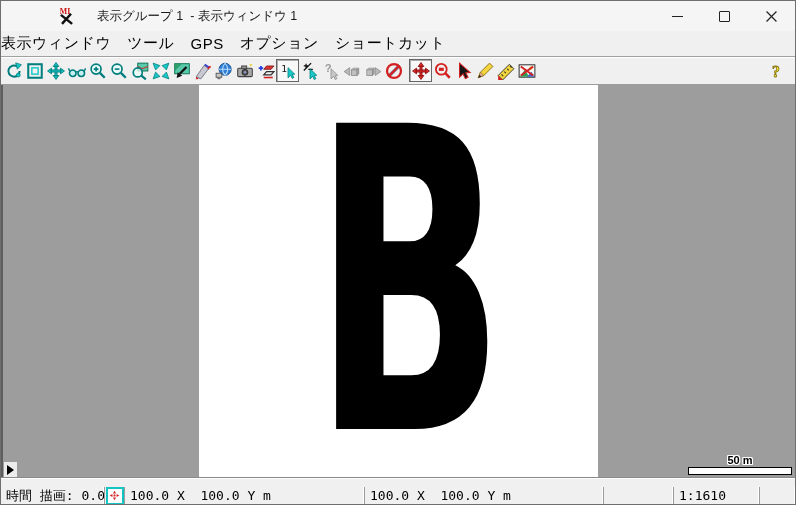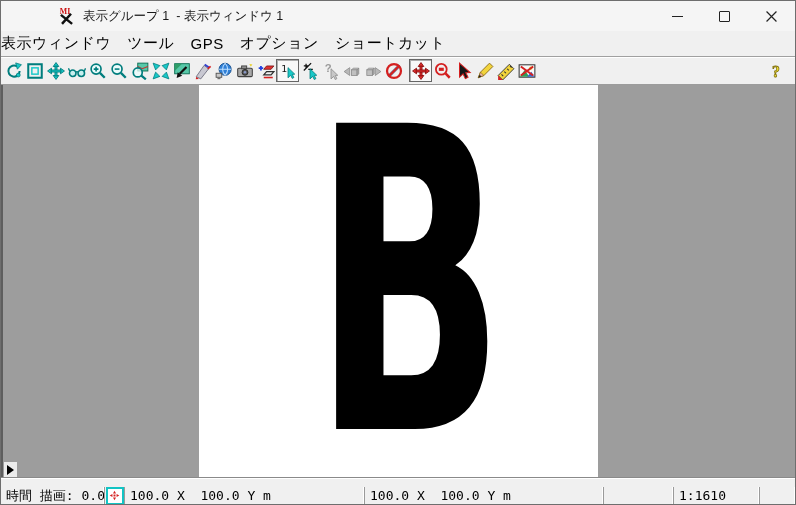--- a/index.html
+++ b/index.html
@@ -5,21 +5,21 @@
   html,body { margin:0; padding:0; background:#cfcfcf; }
   body { width:796px; height:505px; overflow:hidden;
          font-family:"Liberation Sans","DejaVu Sans",sans-serif; }
   .window { position:relative; width:796px; height:505px; box-sizing:border-box;
             background:#f0f0f0; border:1px solid #6e6e6e; }
 
   
   .titlebar { position:absolute; top:0; left:0; right:0; height:30px;
               background:#f5f5f5; display:flex; align-items:center;padding-left:47px; }
   .app-icon { margin-left:9px; width:19px; height:18px; flex:none; }
-  .title-text { margin-left:7px; font-size:12.5px; color:#191919; white-space:pre; }
+  .title-text { margin-left:21px; font-size:12.5px; color:#191919; white-space:pre; }
   .win-controls { margin-left:auto; display:flex; height:100%; }
   .win-btn { width:47px; height:100%; display:flex; align-items:center; justify-content:center; }
   .glyph-min { width:11px; height:1px; background:#222; }
   .glyph-max { width:9px; height:9px; border:1.2px solid #222; border-radius:1px; }
 
   
   .menubar { position:absolute; top:30px; left:0; right:0; height:25px; background:#f0f0f0;
              display:flex; align-items:center; gap:16px;
              font-size:15px; color:#000; }
   .menu-item { white-space:pre; letter-spacing:0.5px; }
@@ -348,20 +348,24 @@
     <div class="image-area">
       <svg width="399" height="394" viewBox="0 0 399 394">
         <text x="114" y="344" font-family="DejaVu Sans, Liberation Sans, sans-serif" font-weight="bold" font-size="420" fill="#000000" textLength="192" lengthAdjust="spacingAndGlyphs">B</text>
       </svg>
     </div>
 
     <div class="panel-toggle">
       <div class="tri-right"></div>
     </div>
 
+    <div class="scalebar">
+      <div class="scalebar-label">50 m</div>
+      <div class="scalebar-bar"></div>
+    </div>
   </div>
 
   <div class="statusbar">
     <div class="sb-sec sb-time">時間 描画: 0.0</div>
     <div class="sb-sec sb-icon">
       <div class="pos-icon">
         <svg viewBox="0 0 16 16">
           <g fill="#d42020">
             <polygon points="8,1 5.8,5 10.2,5"></polygon>
               <polygon points="8,15 5.8,11 10.2,11"></polygon>

